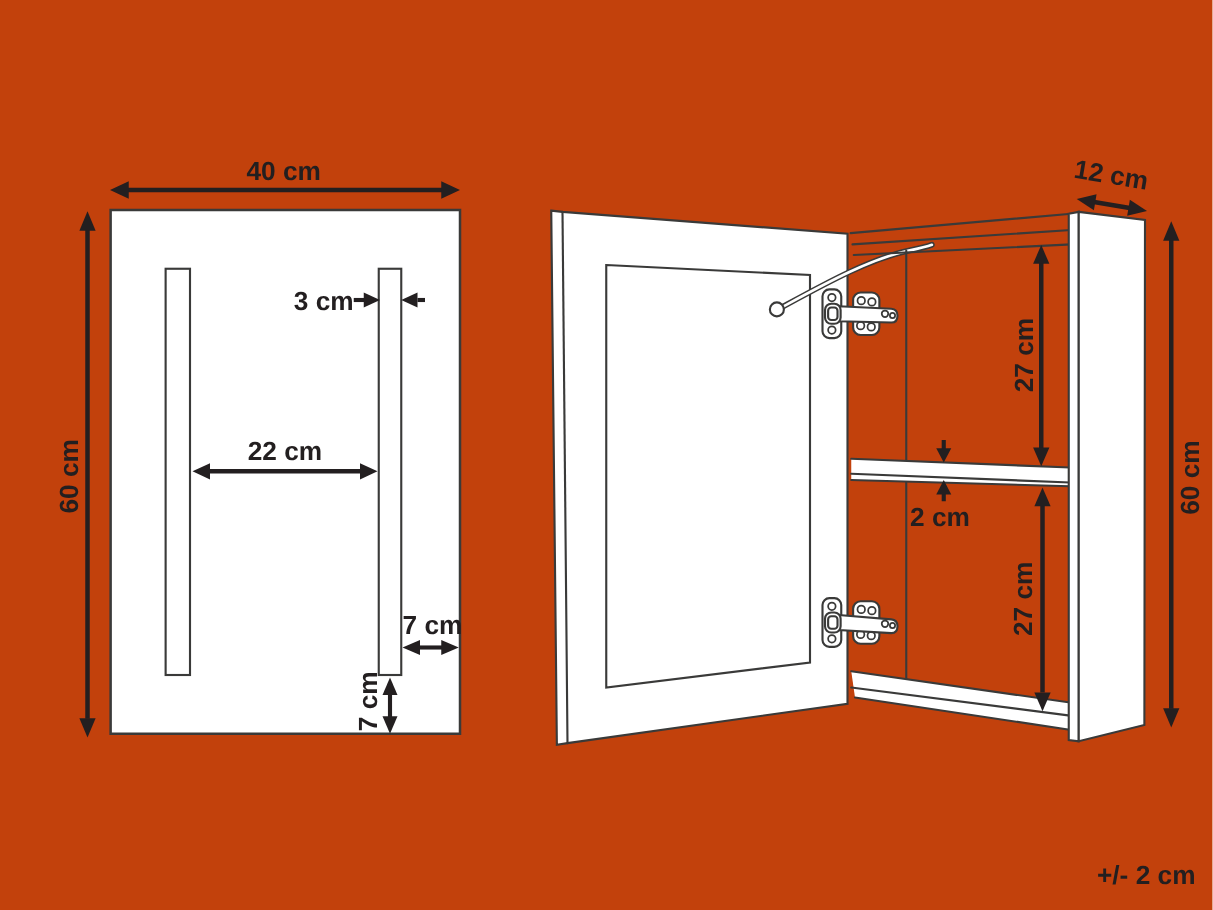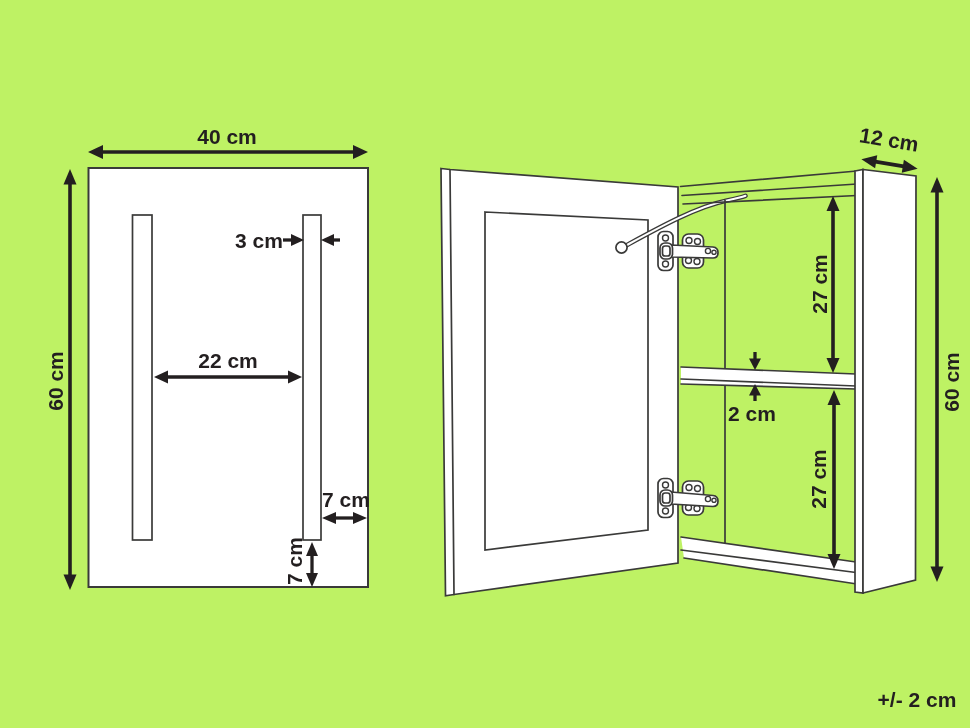--- a/index.html
+++ b/index.html
@@ -1,17 +1,17 @@
 <!DOCTYPE html>
 <html><head>
 <meta charset="utf-8">
 <style>
   html,body { margin:0; padding:0; background:#ffffff; }
   .canvas {
-    position:relative; width:970px; height:728px; background:#bef264; overflow:hidden;
+    position:relative; width:970px; height:728px; background:#c2410c; overflow:hidden;
     font-family:"Liberation Sans", sans-serif;
   }
   svg { position:absolute; left:0; top:0; }
   .dim {
     font-family:"Liberation Sans", sans-serif;
     font-weight:700; font-size:21px; fill:#231f20;
   }
   .ln   { stroke:#3a3a39; stroke-width:1.7; fill:none; stroke-linecap:round; }
   .lnf  { stroke:#3a3a39; stroke-width:1.7; fill:#ffffff; }
   .body { stroke:#3a3a39; stroke-width:2;   fill:#ffffff; }

